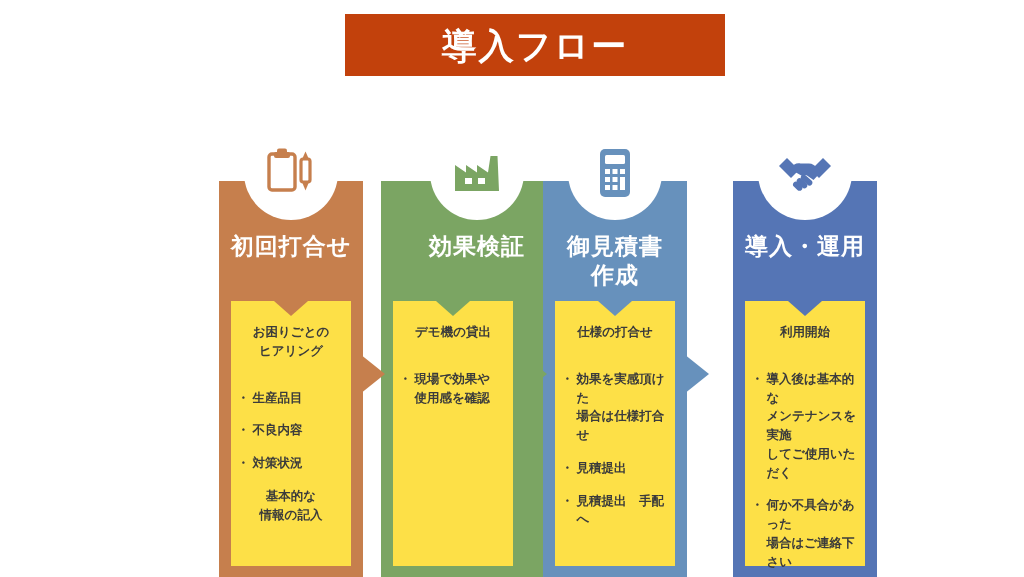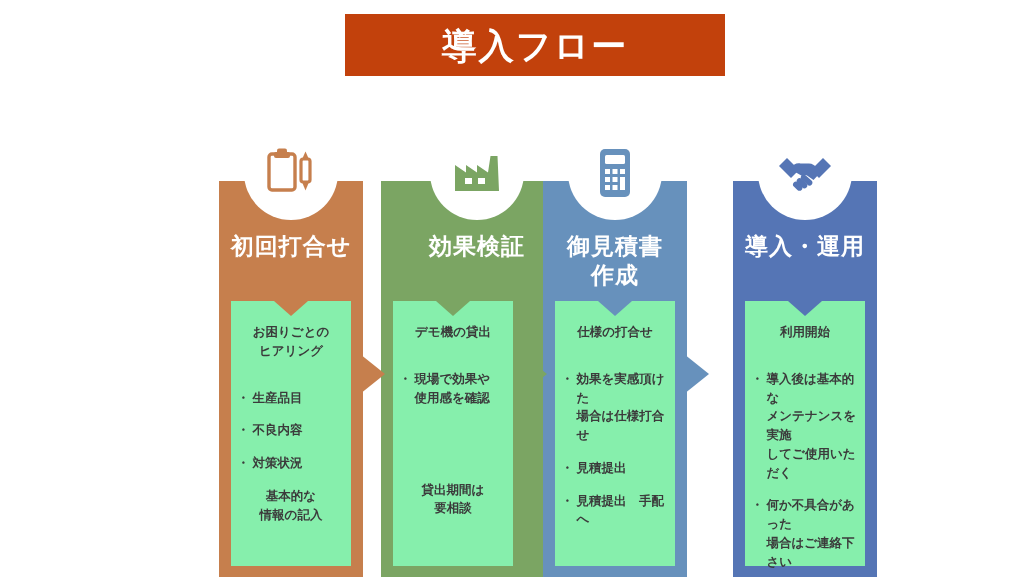--- a/index.html
+++ b/index.html
@@ -95,21 +95,21 @@
     z-index: 2;
   }
 
   
   .card {
     position: absolute;
     left: 12px;
     top: 120px;
     width: 120px;
     bottom: 15px;
-    background: #86efac;
+    background: #fde047;
     z-index: 2;
   }
   .notch {
     position: absolute;
     left: 50%;
     top: 0;
     transform: translateX(-50%);
     width: 0;
     height: 0;
     border-left: 17px solid transparent;
@@ -251,21 +251,20 @@
     <div class="card">
       <div class="notch" style="border-top: 15px solid rgb(123, 165, 99);"></div>
       <div class="card-inner">
         <div class="card-head">デモ機の貸出</div>
         <div class="bullets">
             <div class="bullet">
               <span class="dot">・</span>
               <span class="btext">現場で効果や<br>使用感を確認</span>
             </div>
           </div>
-        <div class="card-foot">貸出期間は<br>要相談</div>
       </div>
     </div>
   </div>
 
   <div class="col col-3">
     <div class="col-body" style="background: rgb(103, 145, 188);"></div>
 
     <div class="icon-badge">
       <svg width="56" height="56" viewBox="0 0 56 56">
         <rect x="13" y="4" width="30" height="48" rx="5" ry="5" fill="#6791bc"></rect>

